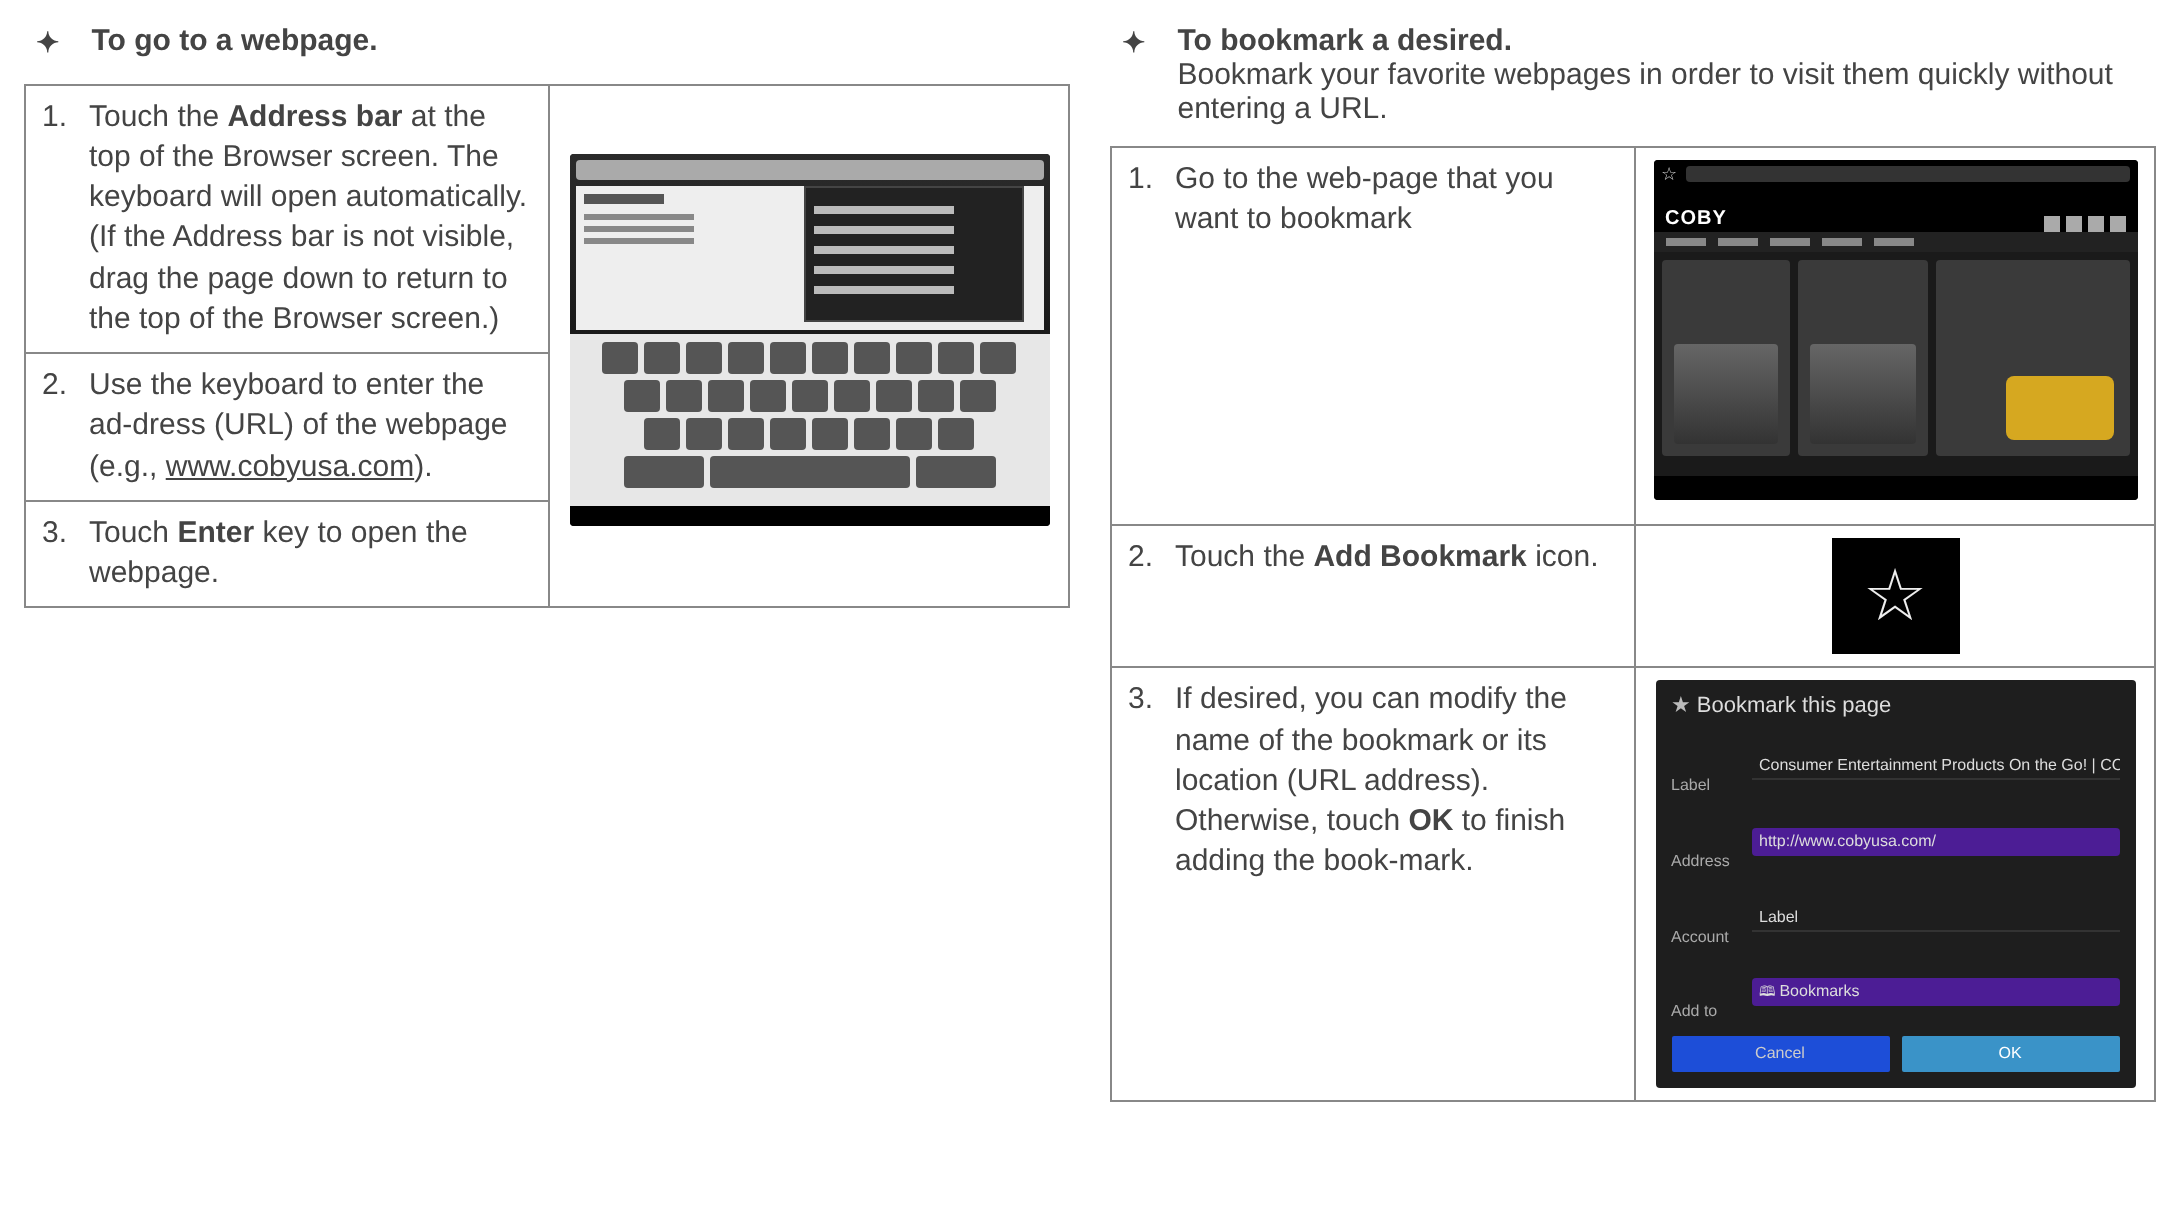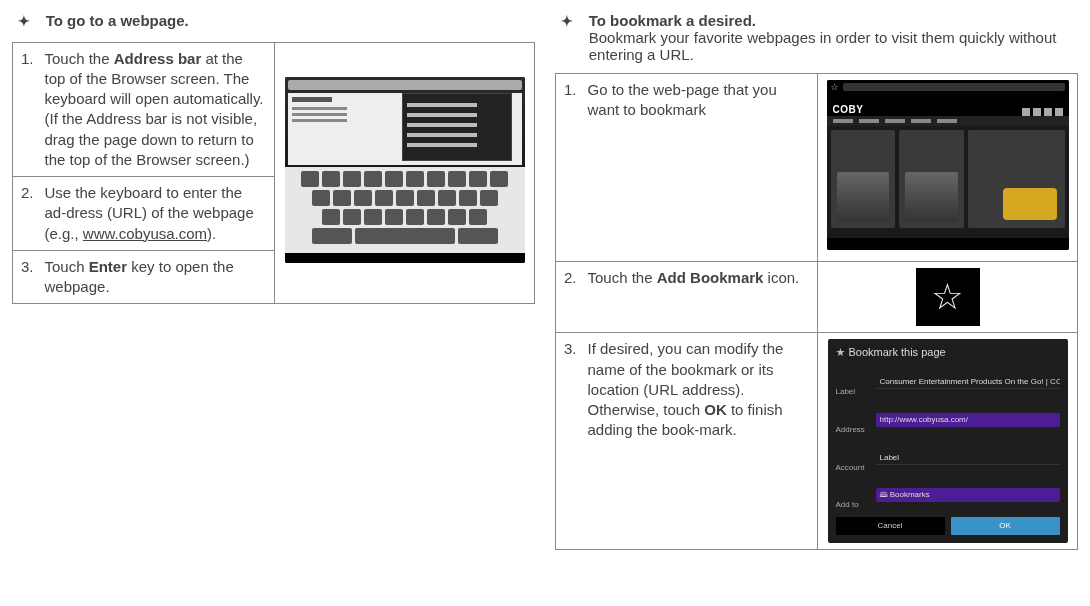--- a/index.html
+++ b/index.html
@@ -315,21 +315,21 @@
     }
     .mock-dialog .btn {
       flex: 1;
       height: 18px;
       display: flex;
       align-items: center;
       justify-content: center;
       font-size: 8px;
       border-radius: 1px;
     }
-    .mock-dialog .btn.cancel { background: #000000; color: #ccc; }
+    .mock-dialog .btn.cancel { background: #1d4ed8; color: #ccc; }
     .mock-dialog .btn.ok { background: #3a93c8; color: #fff; }
     .addto-icon::before { content: "🕮 "; font-size: 7px; }
   </style>
 </head>
 <body>
 
 <div class="columns">
 
   <div class="col">
 

